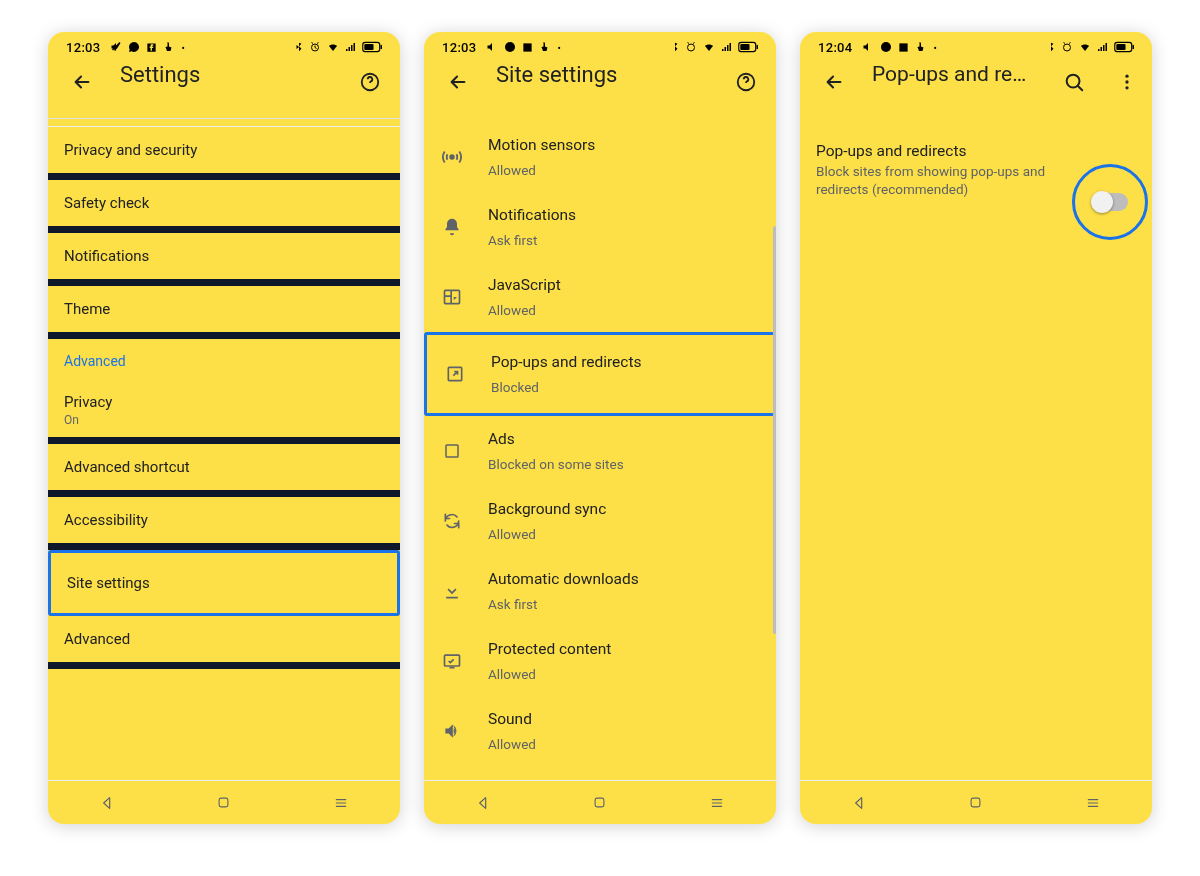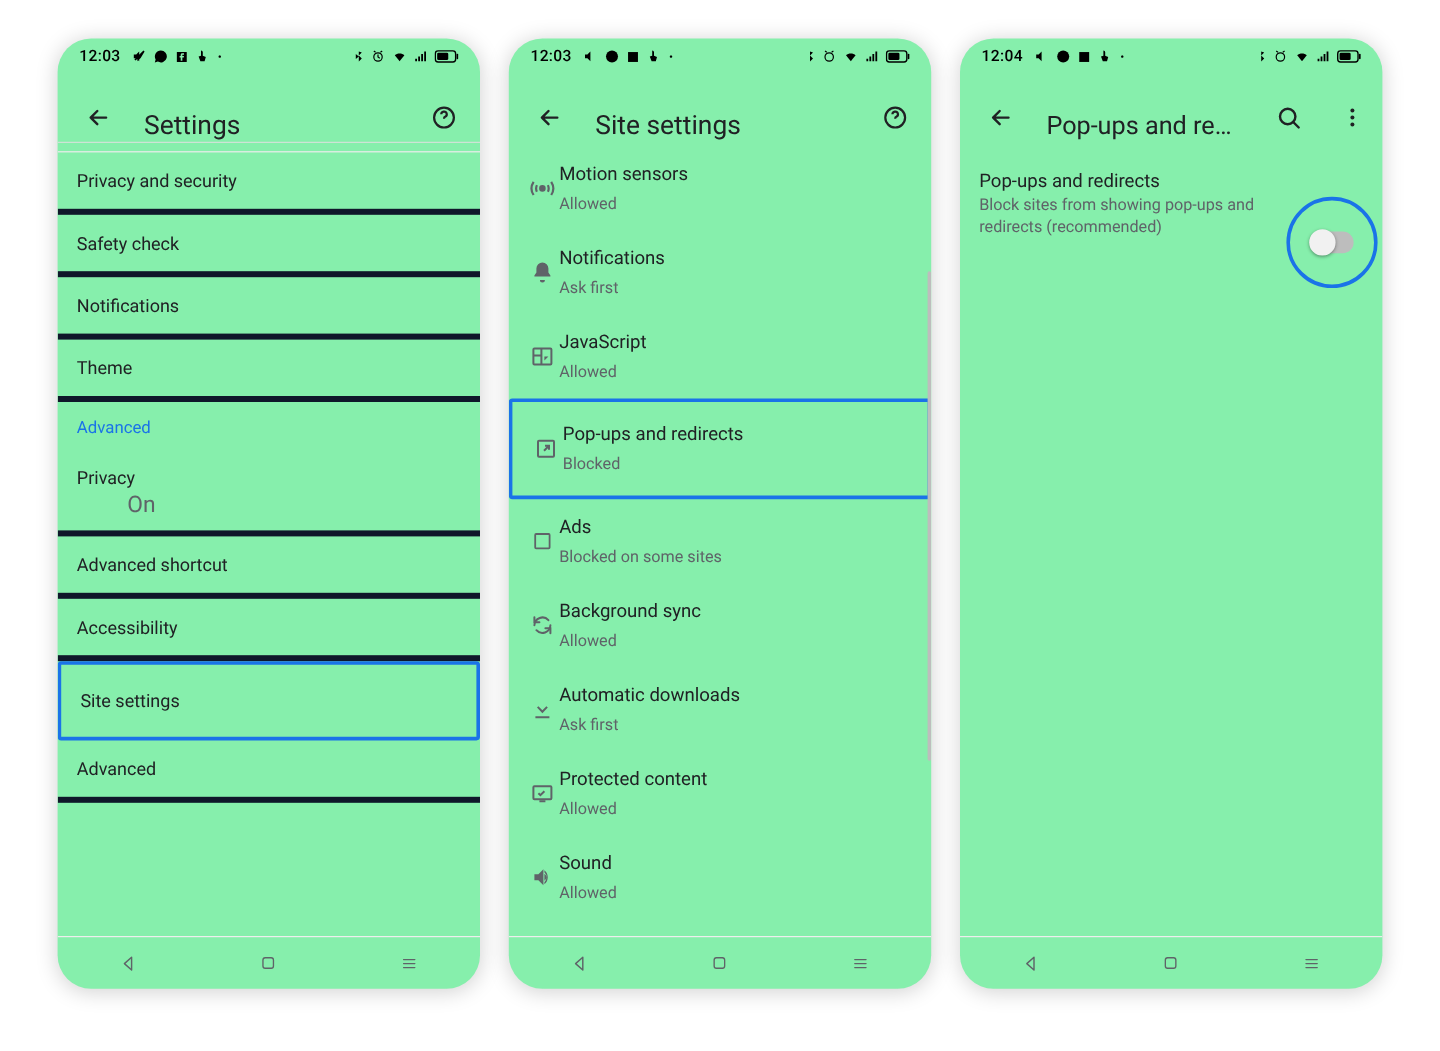--- a/index.html
+++ b/index.html
@@ -8,22 +8,22 @@
     background: #fff;
     width: 1200px;
     height: 876px;
     display: flex;
     gap: 24px;
     padding: 32px 48px;
   }
   .phone {
     width: 352px;
     height: 792px;
-    border-radius: 28px;
-    background: #86efac;
+    border-radius: 16px;
+    background: #fde047;
     box-shadow: 0 2px 18px rgba(0,0,0,0.18);
     position: relative;
     overflow: hidden;
     display: flex;
     flex-direction: column;
   }
   
   .status-bar {
     height: 30px;
     display: flex;
@@ -35,21 +35,21 @@
   }
   .status-left { display:flex; align-items:center; gap:6px; }
   .status-left .time { font-weight:500; letter-spacing:0.3px; margin-right:4px;}
   .status-right { display:flex; align-items:center; gap:5px; font-size:12px;}
   .sicon { display:inline-flex; }
   .dot::after{content:"•"; font-size:10px;}
   
   .app-bar {
     height: 56px;
     display:flex;
-    align-items:flex-end;
+    align-items:flex-start;
     padding: 0 10px 0 14px;
     gap: 18px;
   }
   .app-bar .title {
     font-size: 22px;
     font-weight: 400;
     color:#202124;
     flex:1;
     white-space:nowrap;
     overflow:hidden;
@@ -62,36 +62,37 @@
     cursor:pointer;
   }
   
   .list { flex:1; overflow:hidden; position:relative;}
   .list .divider { height:1px; background:#e0e0e0; }
   .row {
     display:flex;
     align-items:center;
     min-height:52px;
     padding: 14px 16px;
-    border-bottom:5px solid #0f172a;
+    border-bottom:7px solid #0f172a;
     cursor:pointer;
   }
   .row.noborder { border-bottom:none; }
   .row .label { font-size:15px; color:#202124; }
-  .row .sub   { font-size:19px; color:#5f6368; margin-top:2px;margin-left:42px;}
+  .row .sub   { font-size:12px; color:#5f6368; margin-top:2px;}
   .section-header {
     font-size:14px; font-weight:400; color:#1a73e8;
     padding:14px 16px 14px 16px;
   }
   .row.twoline{ flex-direction:column; align-items:flex-start; justify-content:center; padding-top:10px; padding-bottom:10px;}
   
   .srow {
     display:flex;
     align-items:center;
     padding: 14px 16px 14px 14px;
+    gap: 22px;
     min-height:68px;
     cursor:pointer;
   }
   .srow .icon-slot { width:28px; display:flex; justify-content:center; color:#5f6368;}
   .srow .texts { display:flex; flex-direction:column; }
   .srow .label { font-size:15.5px; color:#202124; }
   .srow .sub { font-size:13.5px; color:#5f6368; margin-top:8px;}
   .highlight {
     border:3px solid #1a73e8;
     border-radius:3px;

